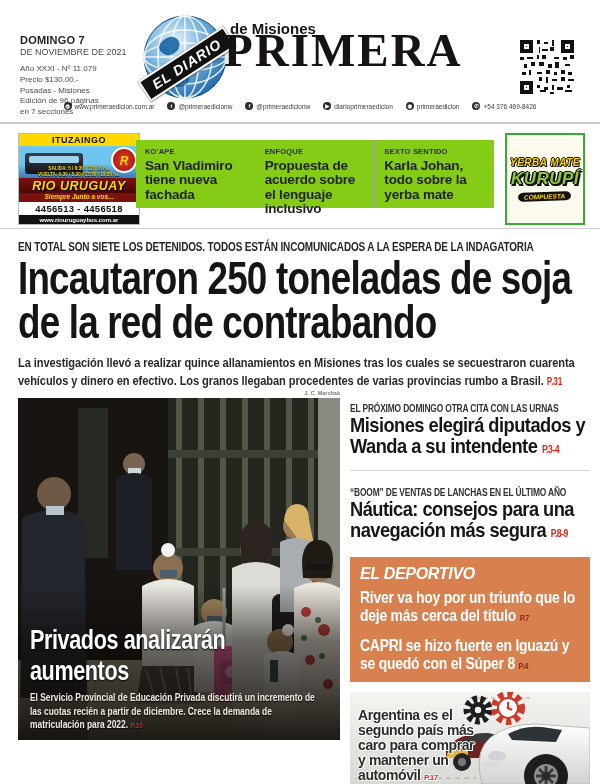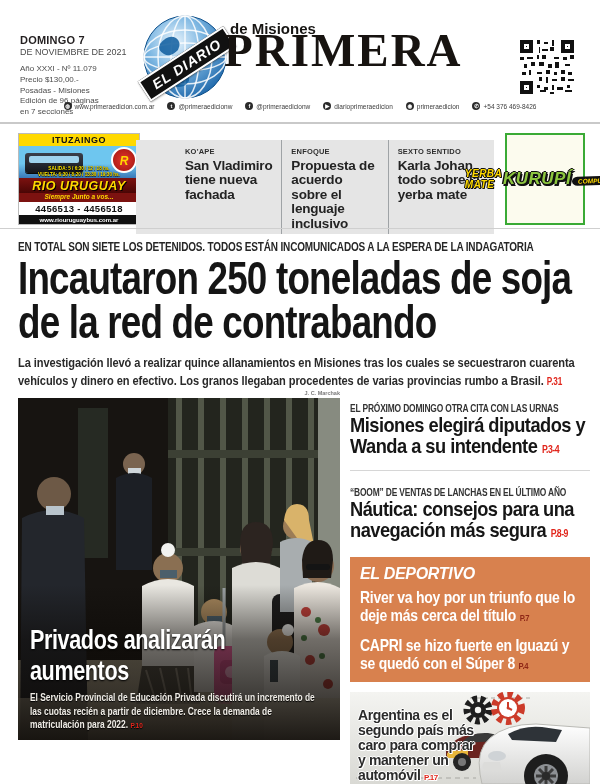--- a/index.html
+++ b/index.html
@@ -34,28 +34,28 @@
   .rio-bus { position:absolute; left:6px; top:7px; width:58px; height:20px; background:linear-gradient(#3a3f4b,#14161c); border-radius:3px; box-shadow:0 1px 0 #0a0a0a; }
   .rio-bus:before { content:""; position:absolute; left:4px; top:3px; width:50px; height:7px; background:#9fd3ee; border-radius:2px; }
   .rio-logo { position:absolute; right:2px; top:1px; width:26px; height:26px; border-radius:50%; background:radial-gradient(#e4362b,#9e1410); border:2px solid #fff; color:#ffd900; font-size:12px; font-style:italic; text-align:center; line-height:24px; }
   .rio-sched { position:absolute; left:0; bottom:0; width:100%; font-size:4.6px; color:#ffe600; text-shadow:0 0 1px #000,0 1px 1px #000; text-align:center; line-height:1.3; }
   .rio-brand { background:linear-gradient(#7c1210,#4a0605); color:#ffd900; text-align:center; font-size:12.5px; letter-spacing:.5px; padding:1px 0 0; text-shadow:1px 1px 0 #000; font-style:italic; }
   .rio-slogan { background:#7c1210; color:#ffd900; text-align:center; font-size:6.5px; font-style:italic; padding:0 0 2px; }
   .rio-phones { background:#fff; color:#111; text-align:center; font-size:9.5px; letter-spacing:.3px; padding:1px 0; }
   .rio-web { background:#111; color:#fff; text-align:center; font-size:6px; padding:1.5px 0; }
 
   
-  .teasers { position:absolute; left:136px; top:12px; width:358px; height:94px; background:#e5e5e5; display:flex;padding-left:40px; }
+  .teasers { position:absolute; left:136px; top:12px; width:358px; height:68px; background:#84cc16; display:flex; }
   .teaser { flex:1; padding:7px 8px 0 9px; position:relative; }
   .teaser + .teaser { border-left:1px solid #9fa3a6; }
   .teaser-kicker { font-size:7.5px; font-weight:bold; color:#2e2e2e; letter-spacing:.2px; margin-bottom:3px; }
   .teaser-title { font-size:13.5px; font-weight:bold; color:#232323; line-height:1.07; letter-spacing:-.2px; }
 
   
-  .ad-kurupi { position:absolute; left:505px; top:5px; width:80px; height:92px; background:#fcfbee; border:2px solid #3aaa35; display:flex; align-items:center; justify-content:center; gap:1px; }
+  .ad-kurupi { position:absolute; left:505px; top:5px; width:80px; height:92px; background:#fcfbee; border:2px solid #3aaa35; display:flex; flex-direction:column; align-items:center; justify-content:center; gap:1px; }
   .kurupi-1 { font-size:10px; font-weight:bold; color:#ffd900; text-shadow:-1px 0 #111,1px 0 #111,0 -1px #111,0 1px #111,1px 1px #111; letter-spacing:.5px; font-style:italic; }
   .kurupi-2 { font-size:17px; font-weight:bold; color:#8dc63f; text-shadow:-1.5px 0 #111,1.5px 0 #111,0 -1.5px #111,0 1.5px #111,2px 2px #111; font-style:italic; letter-spacing:.5px; }
   .kurupi-3 { margin-top:2px; background:#111; color:#ffd900; font-size:6.5px; font-weight:bold; font-style:italic; padding:1px 6px; border-radius:6px/5px; transform:rotate(-2deg); }
 
   
   .lead { position:absolute; left:18px; top:237px; width:564px; }
   .lead-kicker-wrap { overflow:visible; height:15px; }
   .lead-kicker { display:inline-block; font-size:12.5px; font-weight:bold; color:#262626; letter-spacing:-.2px; transform:scaleX(.8); transform-origin:0 50%; white-space:nowrap; }
   .lead-headline { width:705px; transform:scaleX(.8); transform-origin:0 0; font-size:46px; font-weight:bold; color:#151515; line-height:.96; letter-spacing:-1px; margin-top:4px; }
   .lead-deck { width:688px; transform:scaleX(.82); transform-origin:0 0; font-size:13.5px; font-weight:bold; color:#2a2a2a; line-height:1.3; letter-spacing:-.1px; margin-top:10px; }

